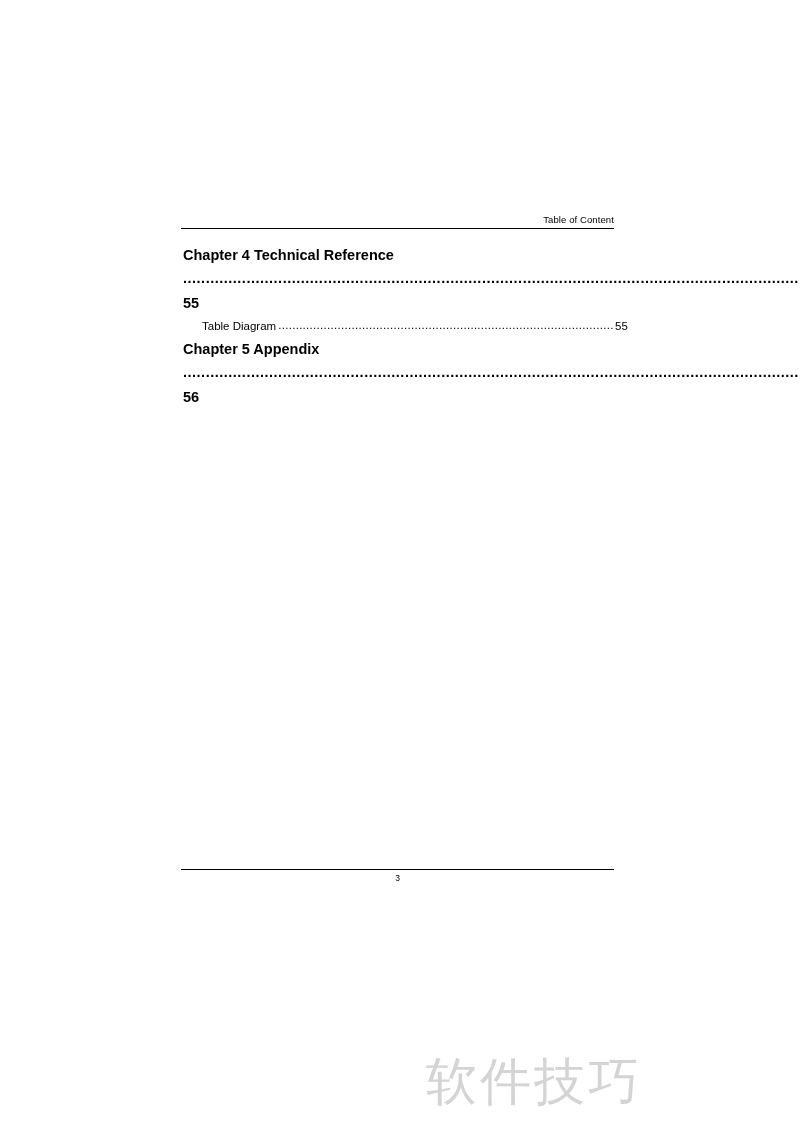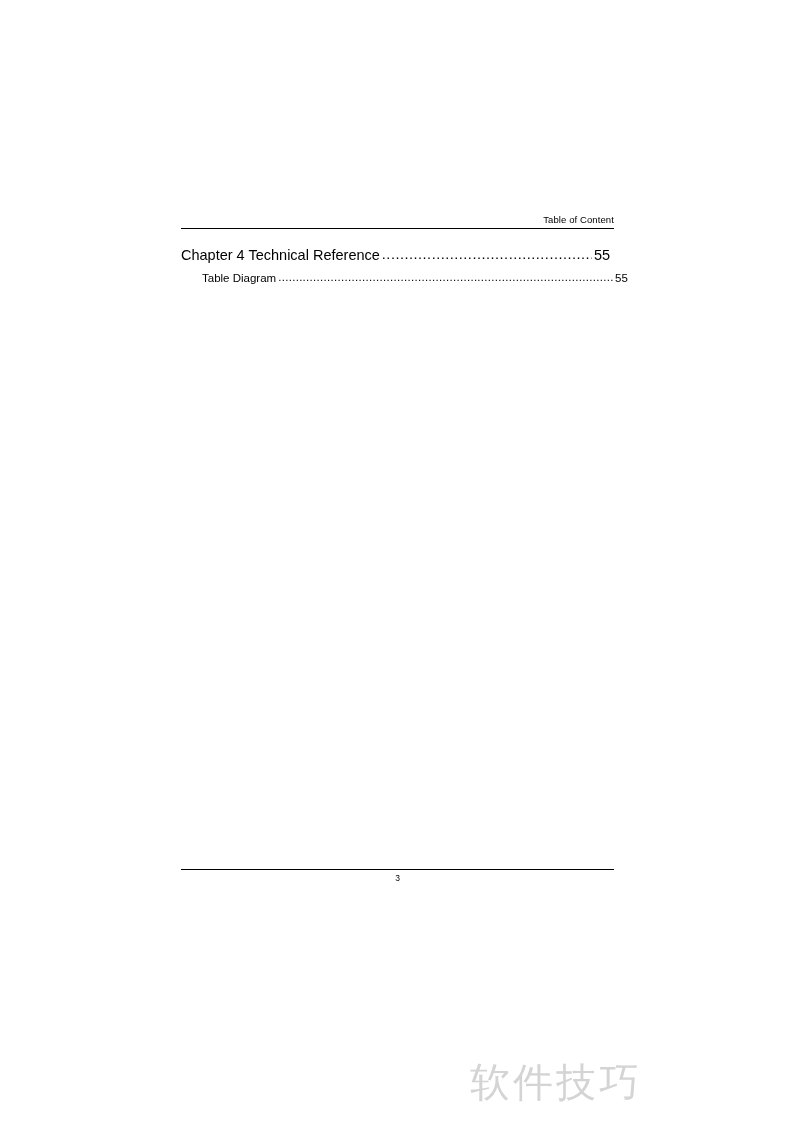--- a/index.html
+++ b/index.html
@@ -53,21 +53,22 @@
   }
   .toc-row {
     display: flex;
     align-items: baseline;
     width: 100%;
     white-space: nowrap;
   }
   .toc-row.level1 {
     font-size: 14.5px;
     line-height: 24px;
-    font-weight: 400;
+    font-weight: 700;
+    flex-direction: column;
   }
   .toc-row.level2 {
     font-size: 11.5px;
     line-height: 22px;
     padding-left: 21px;
   }
   .toc-title {
     flex: 0 0 auto;
   }
   .toc-dots {
@@ -117,21 +118,21 @@
     font-size: 8.5px;
     line-height: 12px;
     padding-top: 2px;
   }
 
   
   .watermark {
     position: absolute;
     right: 14px;
     bottom: 22px;
-    font-size: 40px;
+    font-size: 51px;
     line-height: 52px;
     color: #d4d4d4;
     letter-spacing: 3px;
     font-family: "DejaVu Sans", sans-serif;
     user-select: none;
   }
 </style>
 </head>
 <body>
 
@@ -149,20 +150,25 @@
       <span class="toc-dots"></span>
       <span class="toc-page">55</span>
     </div>
 
     <div class="toc-row level2">
       <span class="toc-title">Table Diagram</span>
       <span class="toc-dots"></span>
       <span class="toc-page">55</span>
     </div>
 
+    <div class="toc-row level1">
+      <span class="toc-title">Chapter 5  Appendix</span>
+      <span class="toc-dots"></span>
+      <span class="toc-page">56</span>
+    </div>
 
   </div>
 
   <div class="footer">
     <div class="footer-rule"></div>
     <div class="footer-page">3</div>
   </div>
 
   <div class="watermark">软件技巧</div>
 

